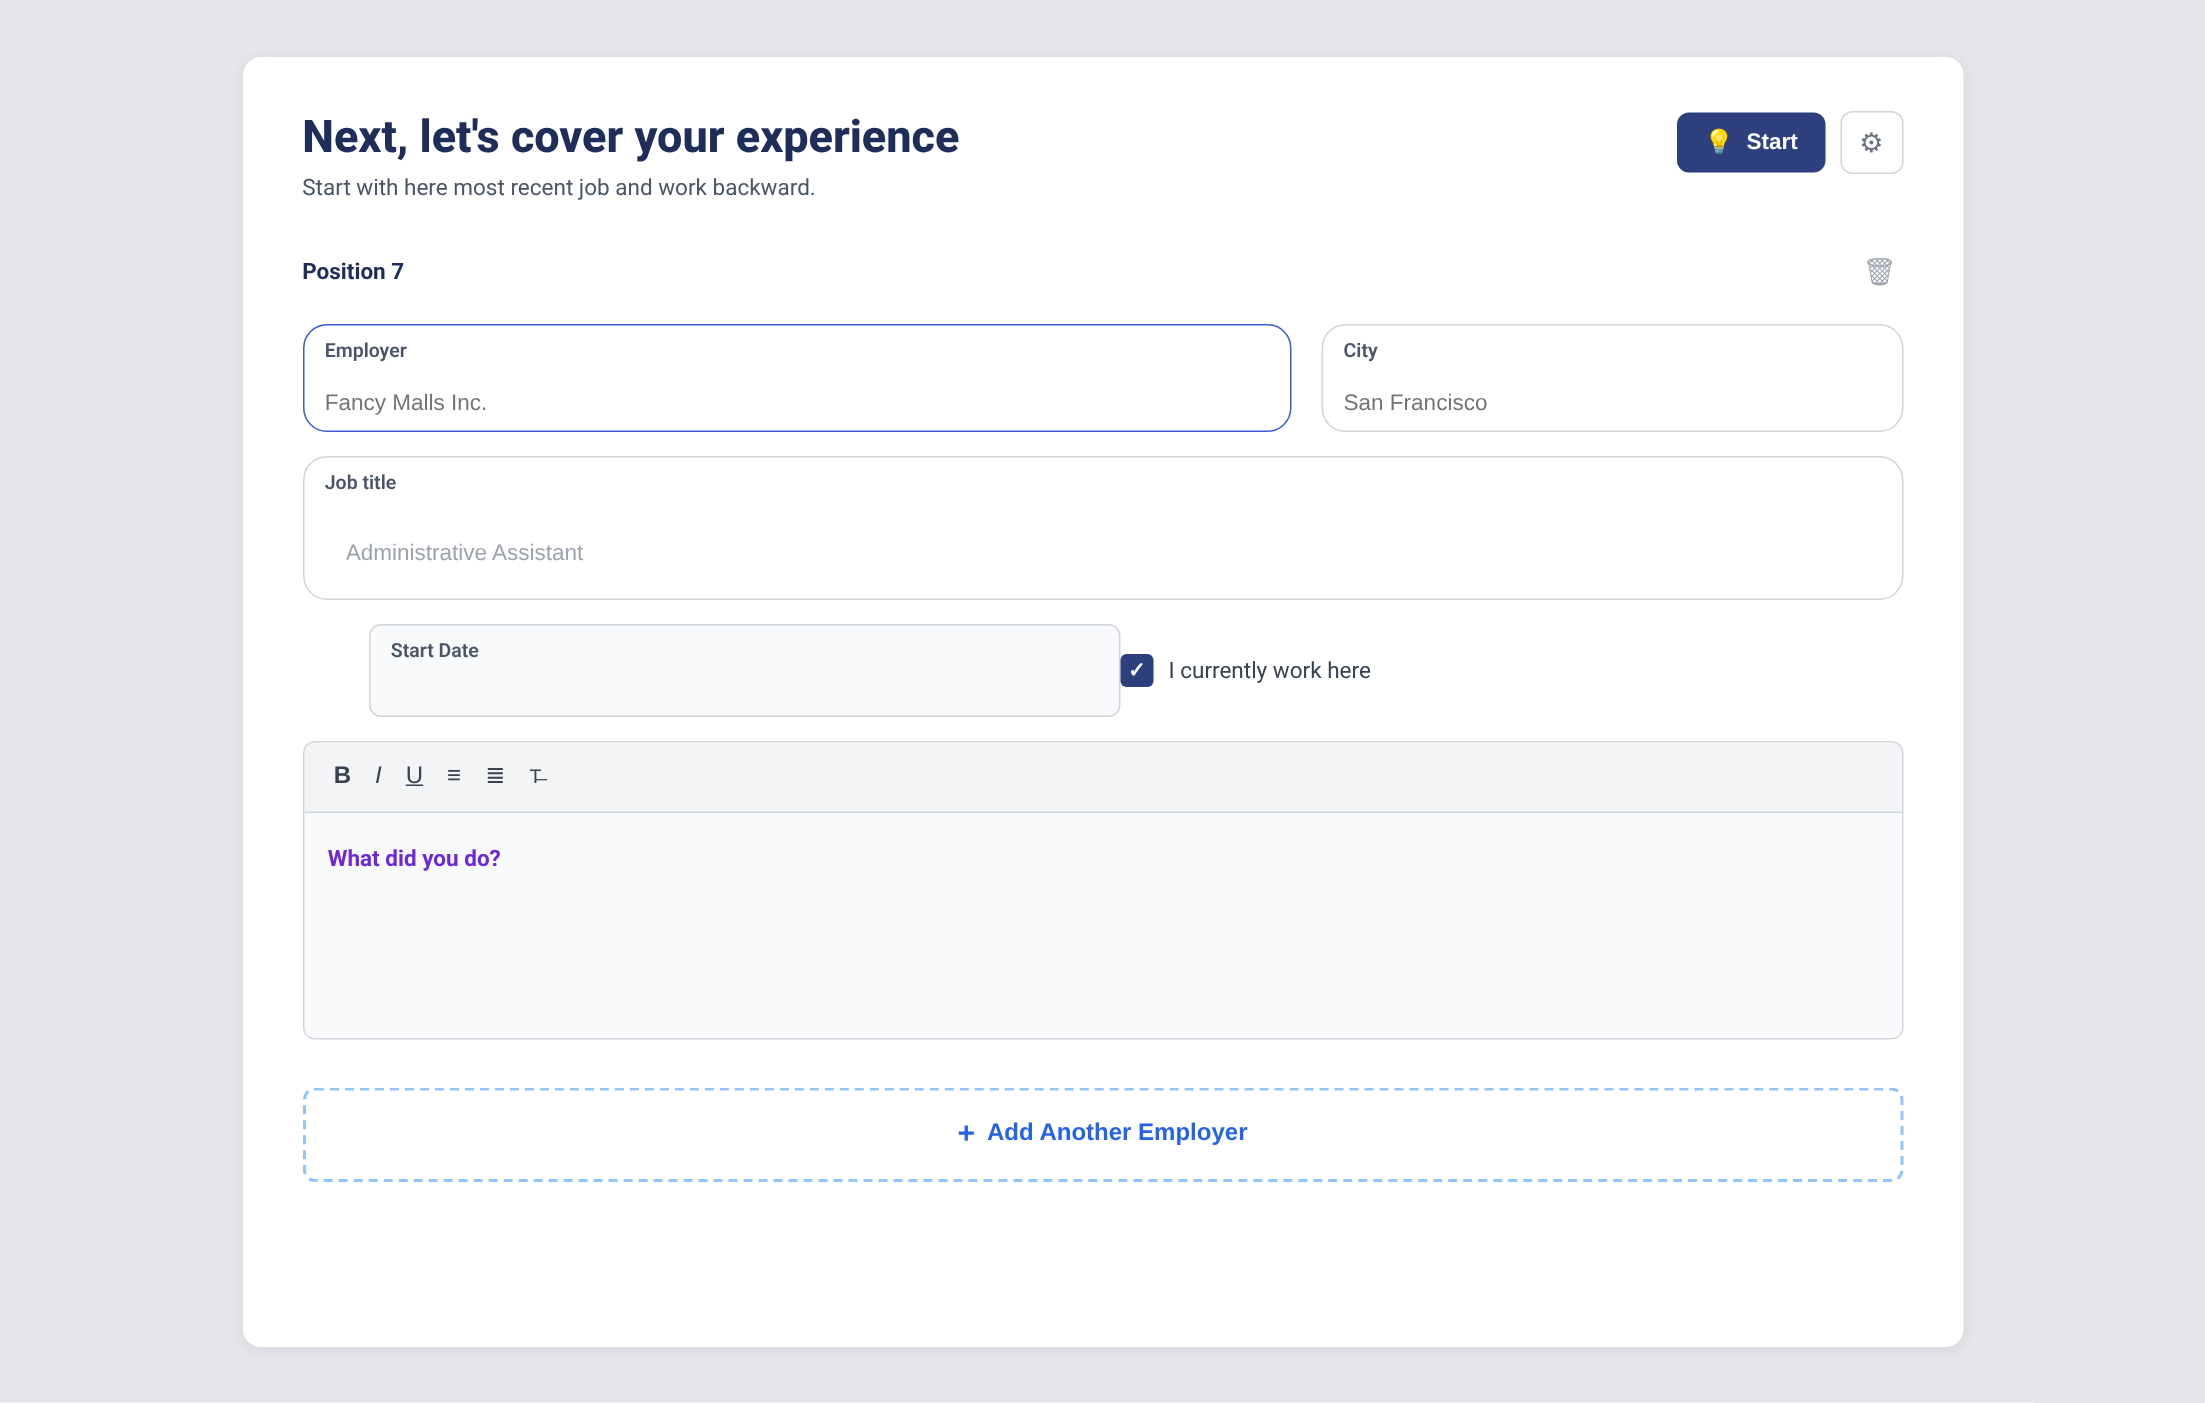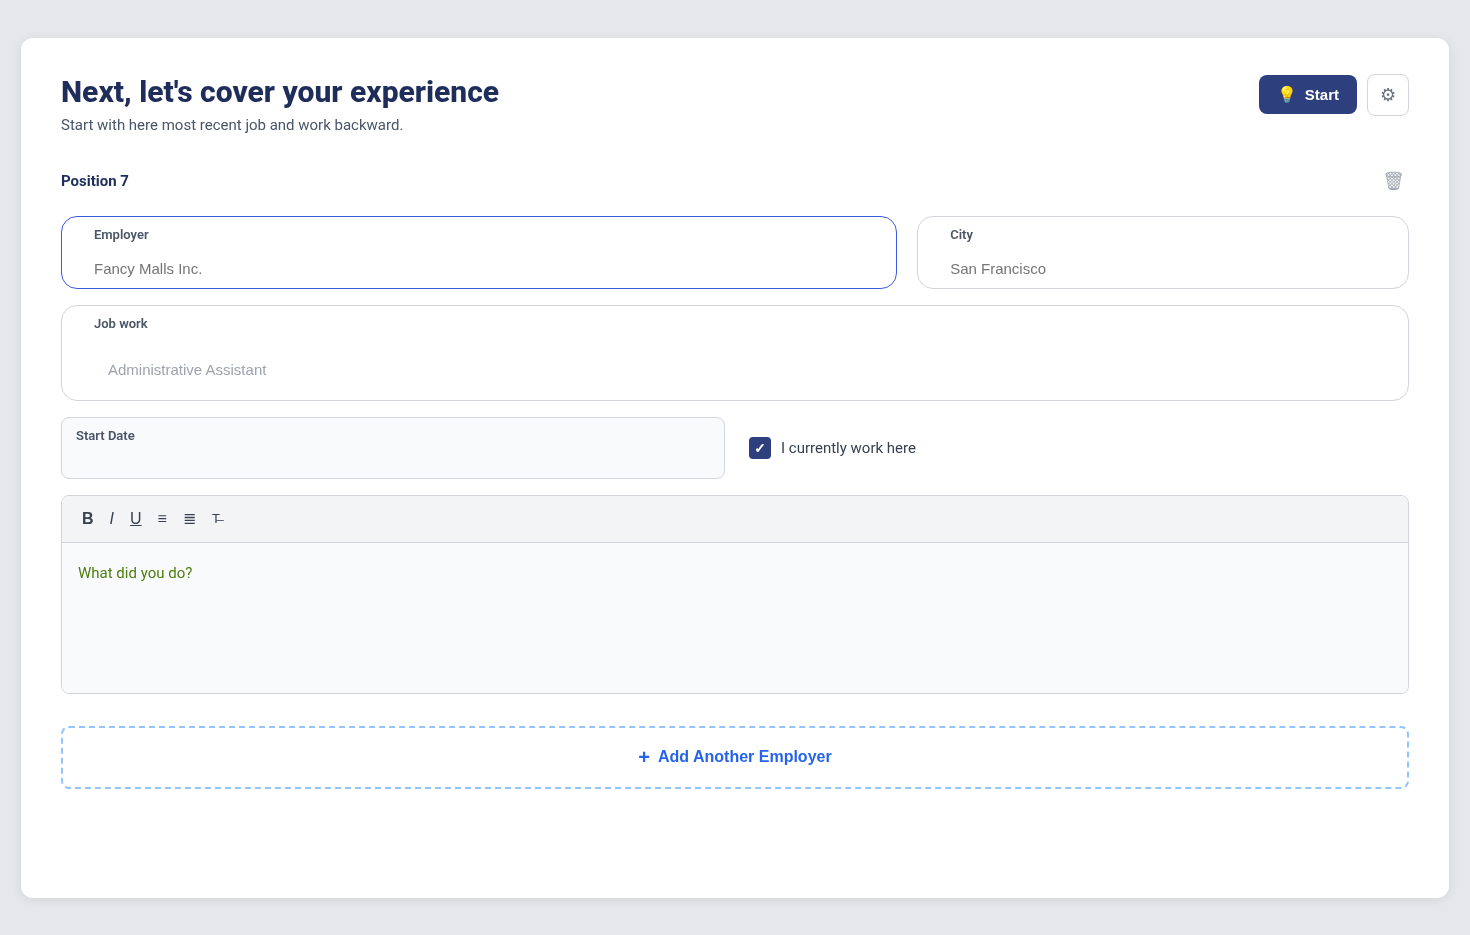--- a/index.html
+++ b/index.html
@@ -23,21 +23,21 @@
       display: flex;
       justify-content: center;
       align-items: center;
       background: #e5e7eb;
     }
 
     .card {
       background: #ffffff;
       border-radius: 12px;
       padding: 36px 40px 40px 40px;
-      width: 1428px;
+      width: 1147px;
       min-height: 860px;
       box-shadow: 0 2px 12px rgba(0,0,0,0.08);
       position: relative;
     }
 
     .header {
       display: flex;
       justify-content: space-between;
       align-items: flex-start;
       margin-bottom: 32px;
@@ -150,21 +150,21 @@
       transition: border-color 0.2s;
     }
 
     .form-field input::placeholder {
       color: #9ca3af;
     }
 
     .field-wrapper {
       border: 1.5px solid #d1d5db;
       border-radius: 16px;
-      padding: 10px 32px;
+      padding: 10px 14px;
       background: #fff;
     }
 
     .field-wrapper label {
       font-size: 13px;
       font-weight: 600;
       color: #4a5568;
       display: block;
       margin-bottom: 6px;
     }
@@ -204,22 +204,22 @@
     }
 
     .checkbox-label {
       font-size: 15px;
       color: #374151;
     }
 
     .date-and-check {
       display: flex;
       align-items: center;
-      gap: 24px;
       margin-bottom: 16px;
+      margin-left: 44px;
     }
 
     .date-field-wrapper {
       flex: 1;
       border: 1.5px solid #d1d5db;
       border-radius: 8px;
       padding: 10px 14px;
       background: #f9fafb;
       max-width: calc(50% - 10px);
     }
@@ -269,22 +269,23 @@
       line-height: 1;
     }
 
     .editor-content {
       padding: 20px 16px;
       min-height: 150px;
       background: #f9fafb;
     }
 
     .editor-placeholder {
-      color: #4d7c0f;
-      font-size: 15px;
+      color: #6d28d9;
+      font-size: 15px;
+      font-weight: bold;
     }
 
     .add-position-btn {
       width: 100%;
       border: 2px dashed #93c5fd;
       border-radius: 8px;
       background: #ffffff;
       padding: 18px;
       display: flex;
       align-items: center;
@@ -353,21 +354,21 @@
           <div class="field-wrapper">
             <label>City</label>
             <input type="text" placeholder="San Francisco" style="">
           </div>
         </div>
       </div>
 
       <div class="form-row">
         <div class="form-field full-width">
           <div class="field-wrapper">
-            <label>Job work</label>
+            <label>Job title</label>
             <input type="text" placeholder="Administrative Assistant" style="">
           </div>
         </div>
       </div>
 
       <div class="date-and-check">
         <div class="date-field-wrapper">
           <label>Start Date</label>
           <input type="text" placeholder="" style="">
         </div>

